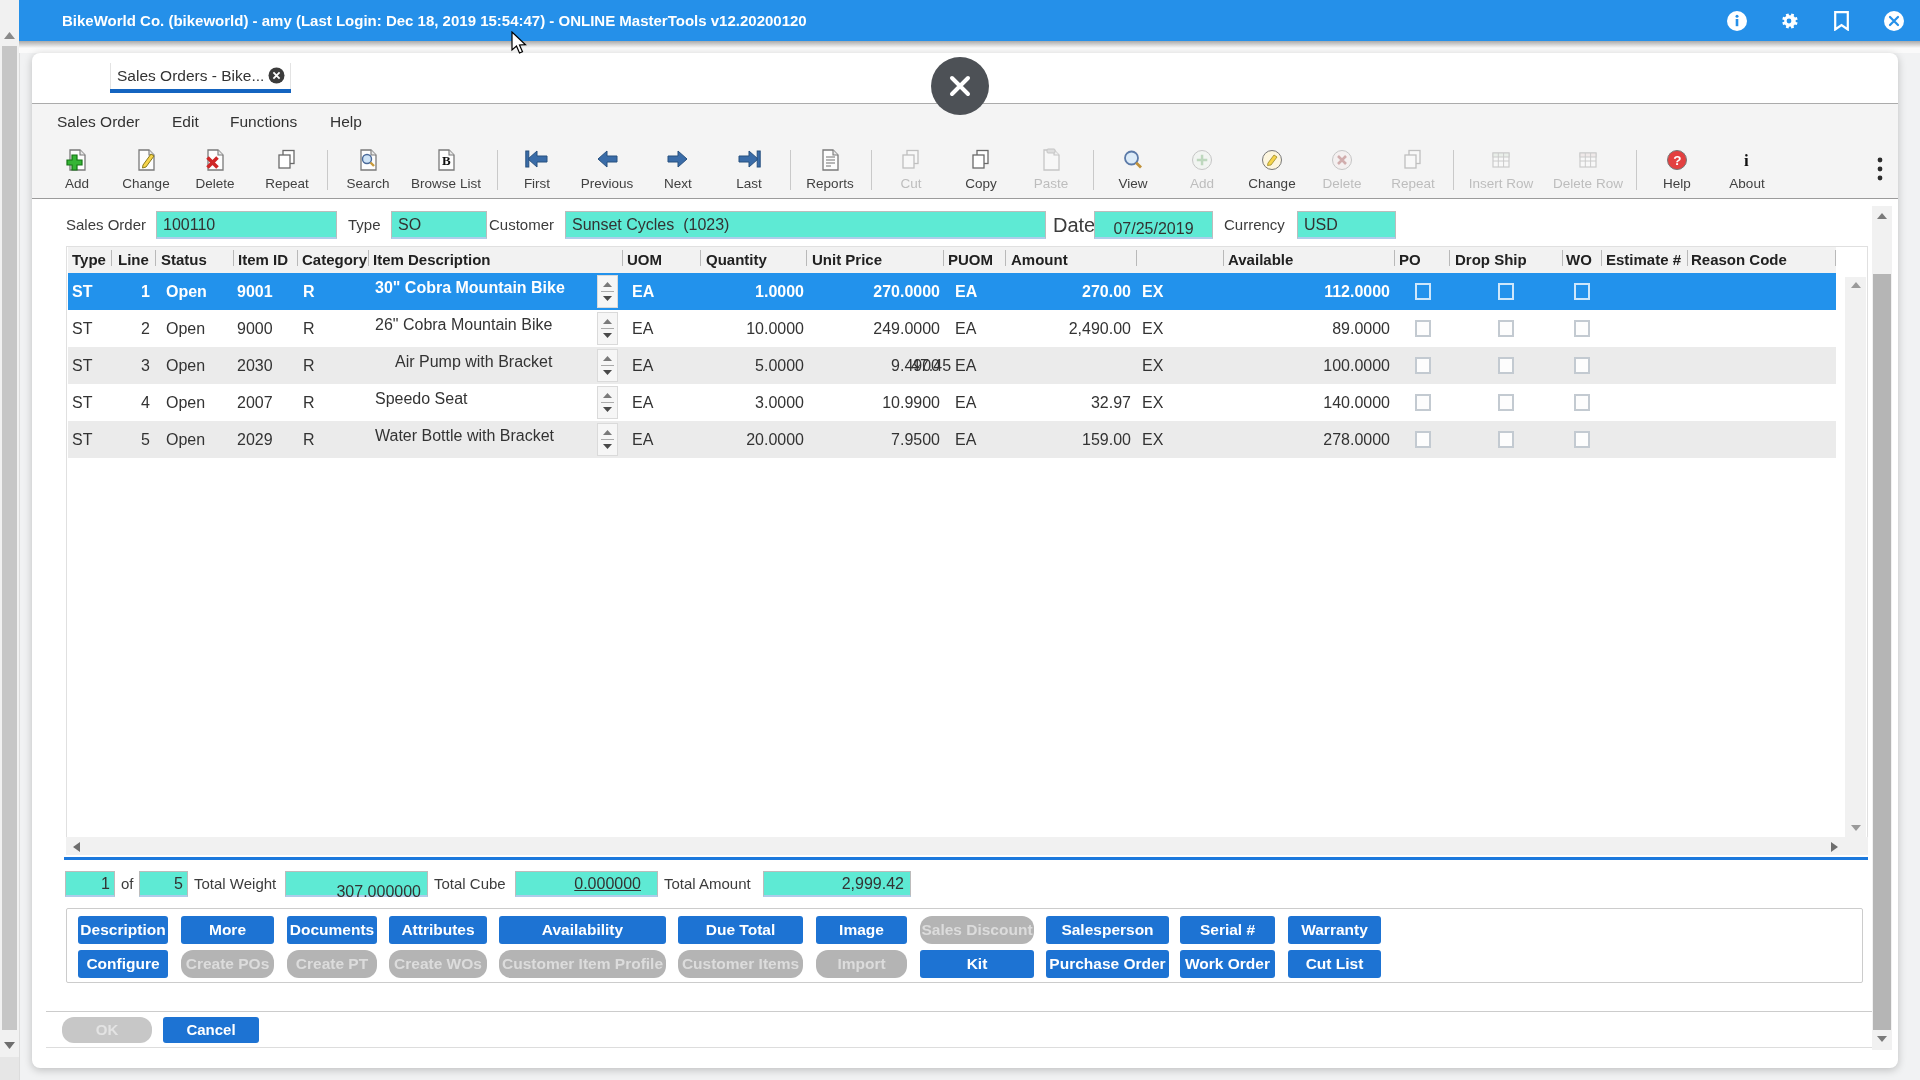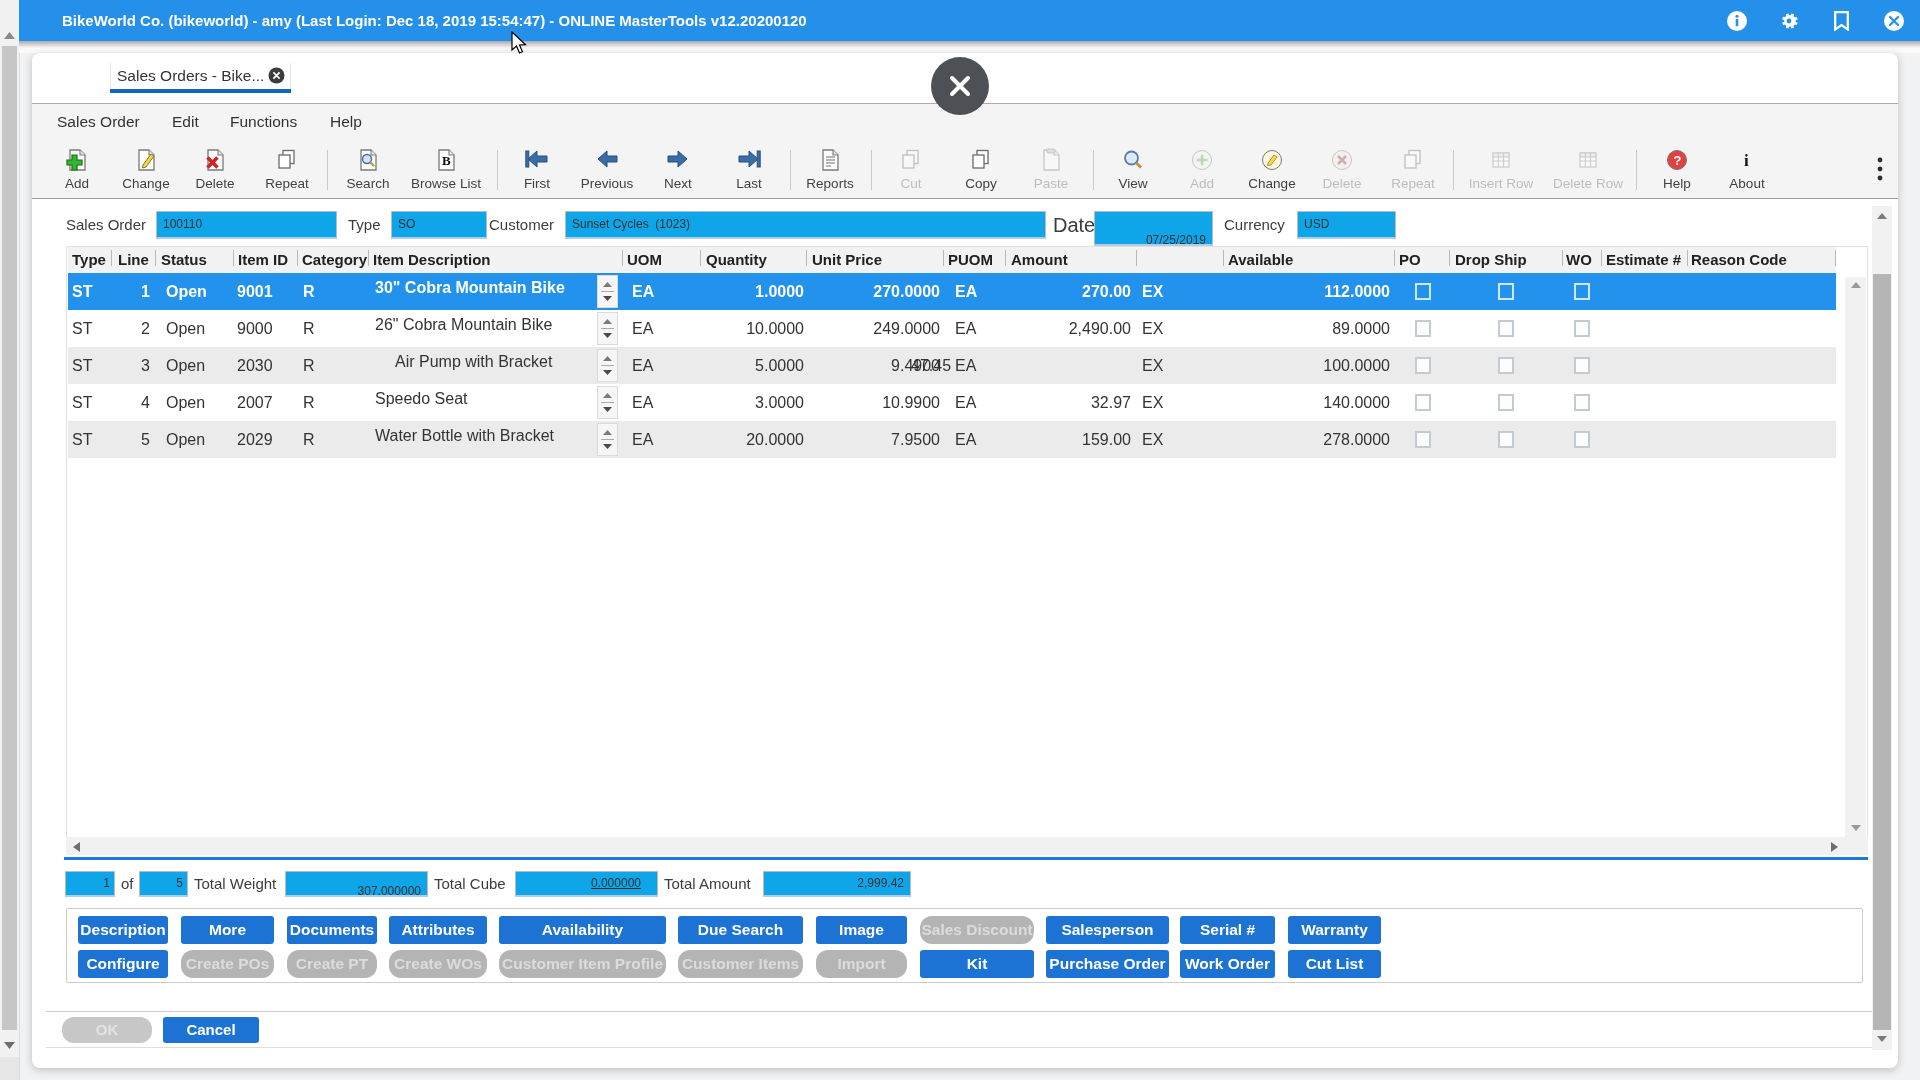--- a/index.html
+++ b/index.html
@@ -1,20 +1,20 @@
 <!DOCTYPE html>
 <html><head><meta charset="utf-8">
 <style>
 html,body{margin:0;padding:0;}
 body{width:1920px;height:1080px;position:relative;overflow:hidden;
   font-family:"Liberation Sans", sans-serif;background:#f1f2f3;}
 .abs{position:absolute;}
 .lbl{position:absolute;color:#3c3c3c;font-size:16px;line-height:28px;white-space:nowrap;}
-.inp{position:absolute;background:#0ea5e9;border:1px solid #bcbcbc;border-bottom:2px solid #aecdea;
-  font-size:12px;color:#333;line-height:25px;white-space:nowrap;box-sizing:border-box;}
+.inp{position:absolute;background:#5eead4;border:1px solid #bcbcbc;border-bottom:2px solid #aecdea;
+  font-size:16px;color:#333;line-height:25px;white-space:nowrap;box-sizing:border-box;}
 .btn{position:absolute;background:#1d73d3;color:#fff;font-weight:bold;font-size:15.5px;white-space:nowrap;overflow:hidden;
   text-align:center;border-radius:3px;box-sizing:border-box;}
 .btn.dis{background:#b4b4b4;color:#dcdcdc;border-radius:12px;}
 .cell{position:absolute;font-size:16px;color:#333;white-space:nowrap;}
 .hdrc{position:absolute;font-size:15px;font-weight:bold;color:#212121;white-space:nowrap;}
 .tbl{position:absolute;font-size:13.5px;color:#414141;text-align:center;white-space:nowrap;}
 .tbl.dis{color:#bdbdbd;}
 .sep{position:absolute;width:1px;background:#c9c9c9;}
 .cb{position:absolute;width:16px;height:17px;border:2px solid #b9bfc6;background:transparent;box-sizing:border-box;}
 </style></head>
@@ -265,21 +265,21 @@
     <circle cx="6" cy="13" r="2.4" fill="#2c2c2c"></circle>
     <circle cx="6" cy="22" r="2.4" fill="#2c2c2c"></circle>
   </svg>
 <div class="lbl" style="left:66px;top:211px;font-size:15px;">Sales Order</div>
 <div class="inp" style="left:156px;top:211px;width:181px;height:28px;text-align:left;padding:0 6px;line-height:25px;">100110</div>
 <div class="lbl" style="left:348px;top:211px;font-size:15px;">Type</div>
 <div class="inp" style="left:391px;top:211px;width:96px;height:28px;text-align:left;padding:0 6px;line-height:25px;">SO</div>
 <div class="lbl" style="left:489px;top:211px;font-size:15px;">Customer</div>
 <div class="inp" style="left:565px;top:211px;width:481px;height:28px;text-align:left;padding:0 6px;line-height:25px;">Sunset Cycles&nbsp; (1023)</div>
 <div class="lbl" style="left:1053px;top:211px;font-size:20px;">Date</div>
-<div class="inp" style="left:1094px;top:211px;width:119px;height:28px;text-align:right;padding:16px 6px;line-height:25px;">07/25/2019</div>
+<div class="inp" style="left:1094px;top:211px;width:119px;height:28px;text-align:center;padding:4px 6px;line-height:25px;">07/25/2019</div>
 <div class="lbl" style="left:1224px;top:211px;font-size:15px;">Currency</div>
 <div class="inp" style="left:1297px;top:211px;width:99px;height:28px;text-align:left;padding:0 6px;line-height:25px;">USD</div>
 <div class="abs" style="left:66px;top:246px;width:1802px;height:609px;border-left:1px solid #e0e0e0;border-right:1px solid #e0e0e0;border-top:1px solid #e0e0e0;box-sizing:border-box;"></div>
 <div class="abs" style="left:68px;top:247px;width:1768px;height:26px;background:#f2f2f2;"></div>
 <div class="hdrc" style="left:72px;top:247px;line-height:26px;">Type</div>
 <div class="abs" style="left:111px;top:250px;width:1px;height:16px;background:#b9b9b9;"></div>
 <div class="hdrc" style="left:118px;top:247px;line-height:26px;">Line</div>
 <div class="abs" style="left:155px;top:250px;width:1px;height:16px;background:#b9b9b9;"></div>
 <div class="hdrc" style="left:161px;top:247px;line-height:26px;">Status</div>
 <div class="abs" style="left:233px;top:250px;width:1px;height:16px;background:#b9b9b9;"></div>
@@ -451,21 +451,21 @@
 <div class="lbl" style="left:434px;top:870px;font-size:15px;">Total Cube</div>
 <div class="inp" style="left:515px;top:871px;width:143px;height:26px;text-align:right;padding:0 16px;line-height:23px;text-decoration:underline;">0.000000</div>
 <div class="lbl" style="left:664px;top:870px;font-size:15px;">Total Amount</div>
 <div class="inp" style="left:763px;top:871px;width:148px;height:26px;text-align:right;padding:0 6px;line-height:23px;">2,999.42</div>
 <div class="abs" style="left:66px;top:908px;width:1797px;height:75px;background:#fff;border:1px solid #ccc;border-radius:2px;box-sizing:border-box;"></div>
 <div class="btn" style="left:78px;top:916px;width:90px;height:28px;line-height:28px;">Description</div>
 <div class="btn" style="left:181px;top:916px;width:93px;height:28px;line-height:28px;">More</div>
 <div class="btn" style="left:287px;top:916px;width:90px;height:28px;line-height:28px;">Documents</div>
 <div class="btn" style="left:389px;top:916px;width:98px;height:28px;line-height:28px;">Attributes</div>
 <div class="btn" style="left:499px;top:916px;width:167px;height:28px;line-height:28px;">Availability</div>
-<div class="btn" style="left:678px;top:916px;width:125px;height:28px;line-height:28px;">Due Search</div>
+<div class="btn" style="left:678px;top:916px;width:125px;height:28px;line-height:28px;">Due Total</div>
 <div class="btn" style="left:816px;top:916px;width:91px;height:28px;line-height:28px;">Image</div>
 <div class="btn dis" style="left:920px;top:916px;width:114px;height:28px;line-height:28px;">Sales Discount</div>
 <div class="btn" style="left:1046px;top:916px;width:123px;height:28px;line-height:28px;">Salesperson</div>
 <div class="btn" style="left:1180px;top:916px;width:95px;height:28px;line-height:28px;">Serial #</div>
 <div class="btn" style="left:1288px;top:916px;width:93px;height:28px;line-height:28px;">Warranty</div>
 <div class="btn" style="left:78px;top:950px;width:90px;height:28px;line-height:28px;">Configure</div>
 <div class="btn dis" style="left:181px;top:950px;width:93px;height:28px;line-height:28px;">Create POs</div>
 <div class="btn dis" style="left:287px;top:950px;width:90px;height:28px;line-height:28px;">Create PT</div>
 <div class="btn dis" style="left:389px;top:950px;width:98px;height:28px;line-height:28px;">Create WOs</div>
 <div class="btn dis" style="left:499px;top:950px;width:167px;height:28px;line-height:28px;">Customer Item Profile</div>

